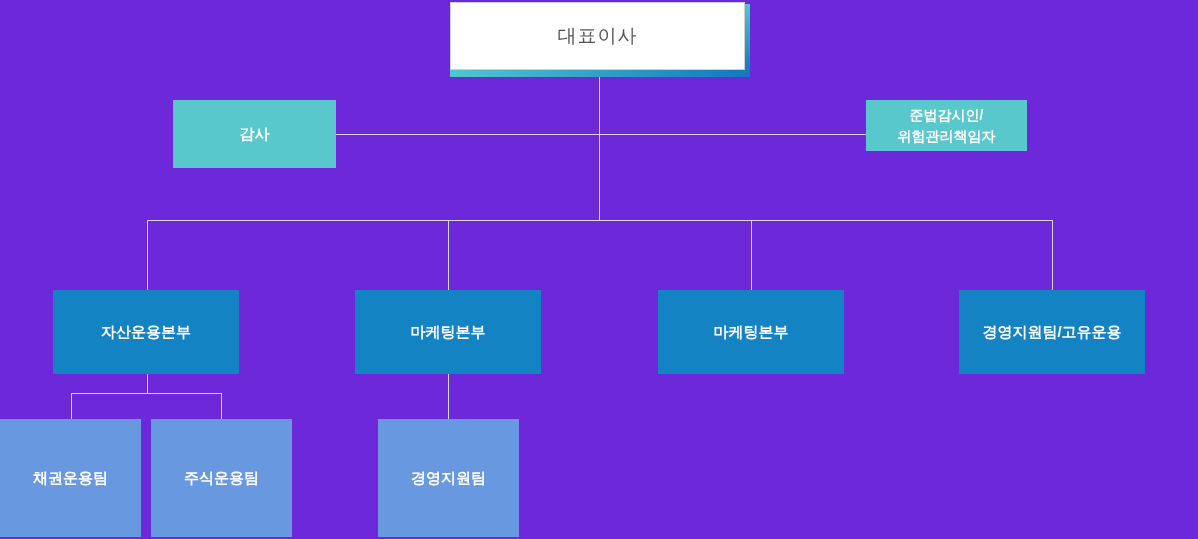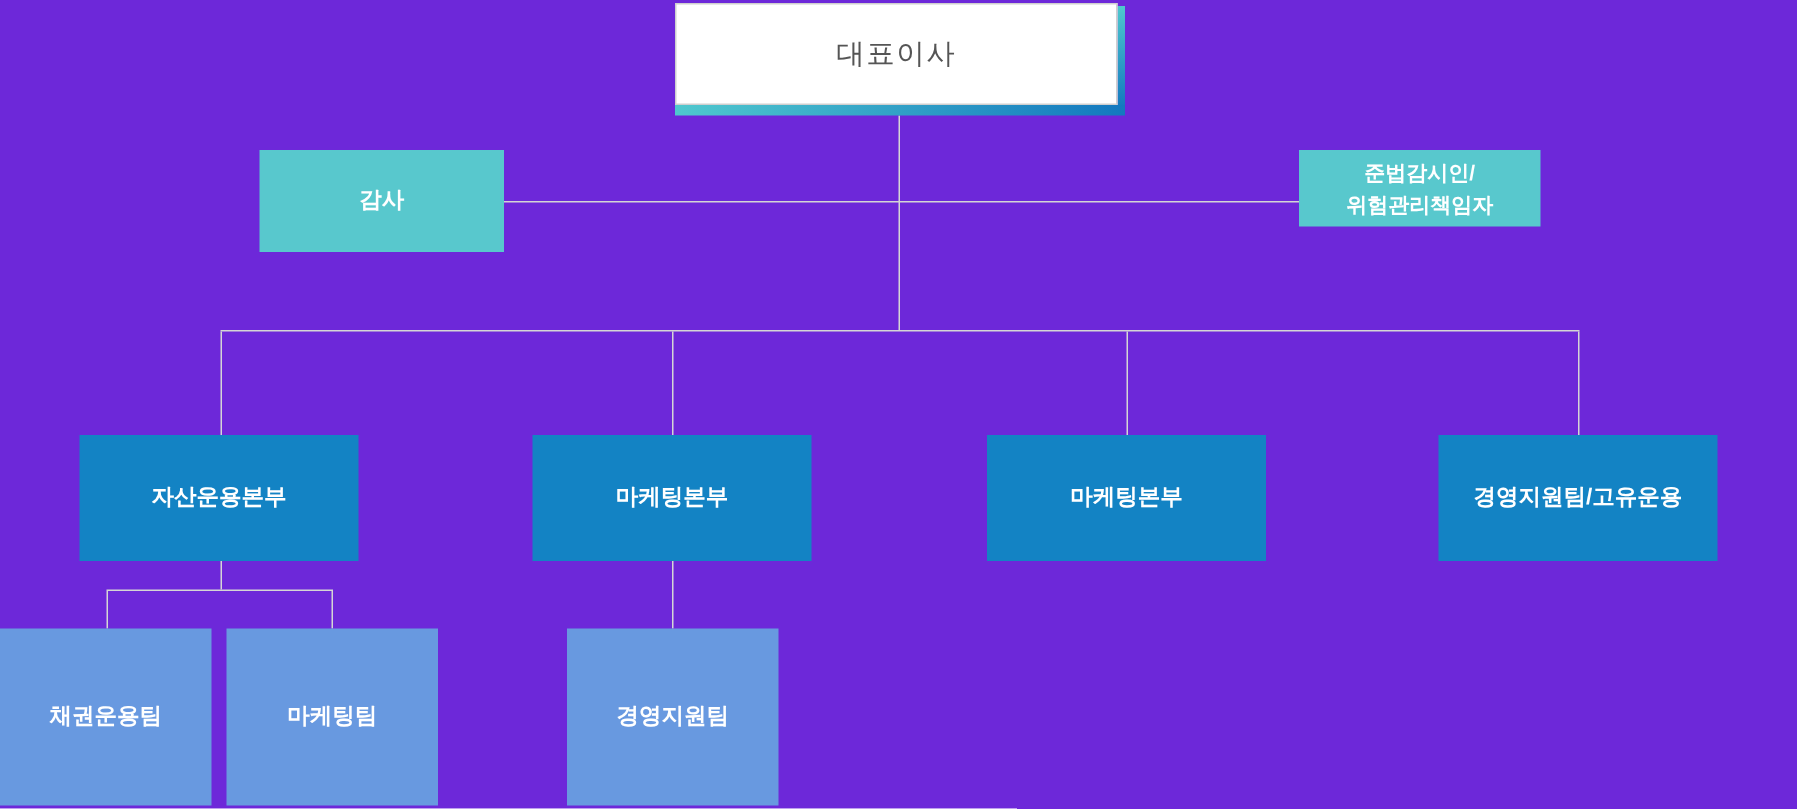--- a/index.html
+++ b/index.html
@@ -98,19 +98,19 @@
     <span>마케팅본부</span>
   </div>
   <div class="node lightblue team bonds">
     <span>채권운용팀</span>
   </div>
 
   <div class="node blue division support">
     <span>경영지원팀/고유운용</span>
   </div>
   <div class="node lightblue team equity">
-    <span>마케팅팀</span>
+    <span>주식운용팀</span>
   </div>
   <div class="node lightblue team mteam">
     <span>경영지원팀</span>
   </div>
 
 </div>
 
 </body></html>

